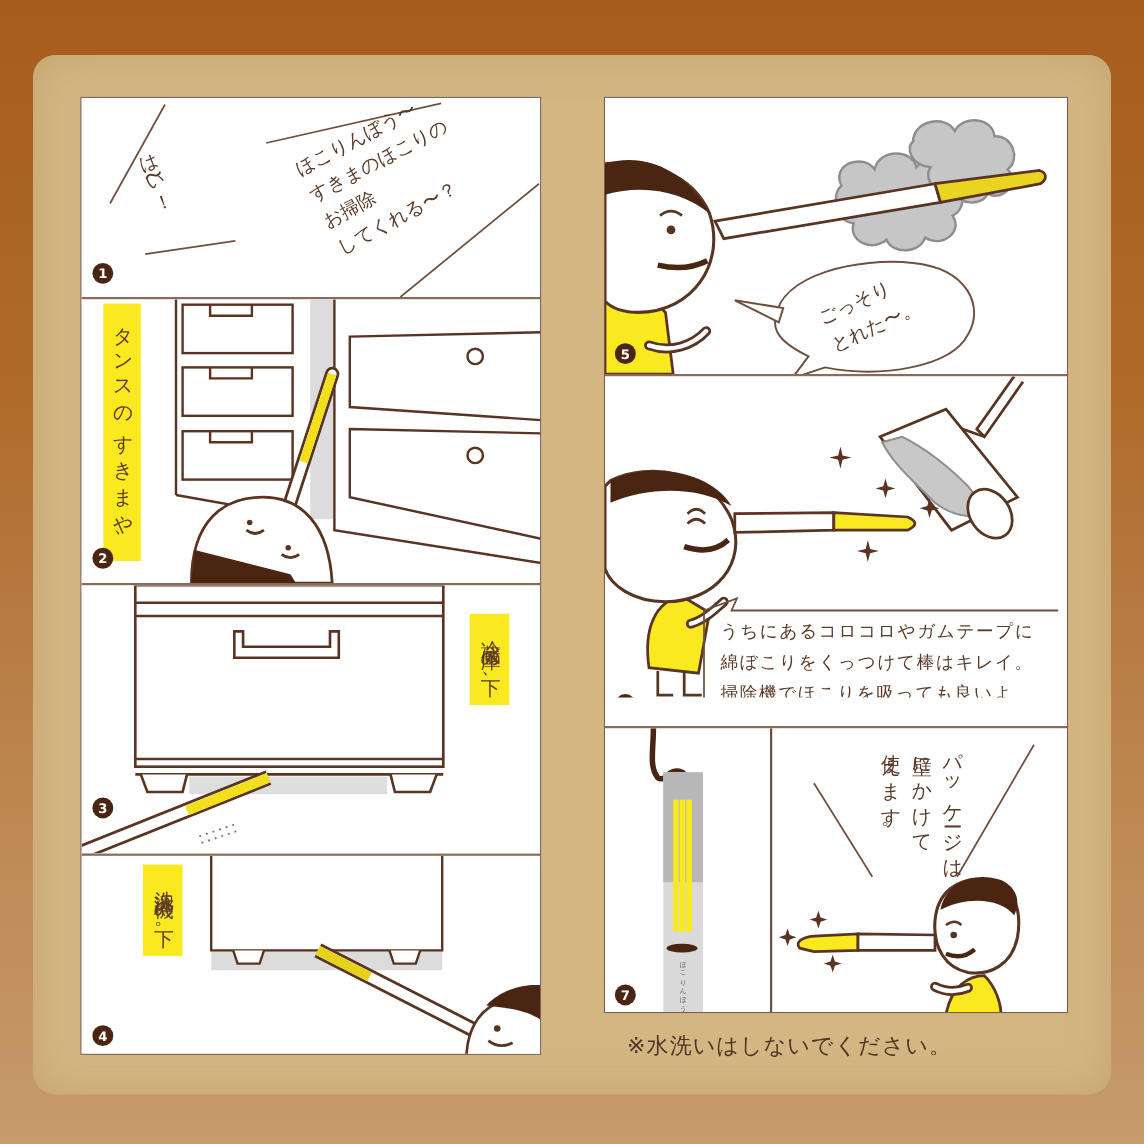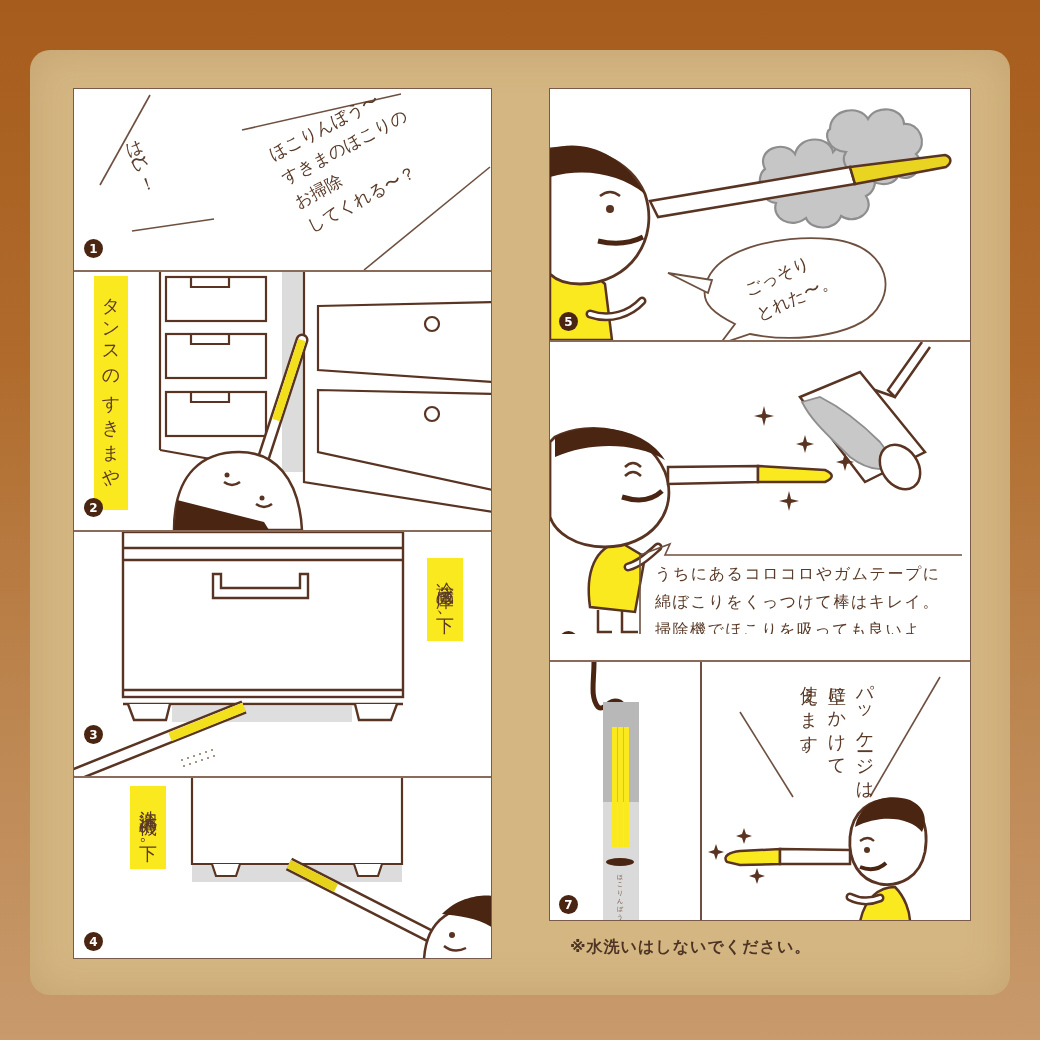--- a/index.html
+++ b/index.html
@@ -34,22 +34,22 @@
   .yellow-box { background: #fbe920; padding: 8px 5px; }
   .hand {
     position: absolute; color: #5a3a28; font-size: 18px; line-height: 27px;
     white-space: pre; font-family: "DejaVu Sans", sans-serif;
   }
   .caption {
     position: absolute; color: #5a3a28; font-size: 17px; line-height: 28px;
     letter-spacing: 1.5px; white-space: pre; font-family: "DejaVu Sans", sans-serif;
   }
   .footnote {
-    position: absolute; left: 570px; top: 937px; color: #4e3424; font-size: 16px;
-    letter-spacing: 1px; font-family: "DejaVu Sans", sans-serif; font-weight: bold;
+    position: absolute; left: 570px; top: 937px; color: #4e3424; font-size: 20px;
+    letter-spacing: 1px; font-family: "DejaVu Sans", sans-serif;
   }
   svg { position: absolute; left: 0; top: 0; }
 </style>
 </head>
 <body>
 
 <div class="card"></div>
 
 <div class="strip" style="left:73px; top:88px; width:419px; height:871px;">
 

